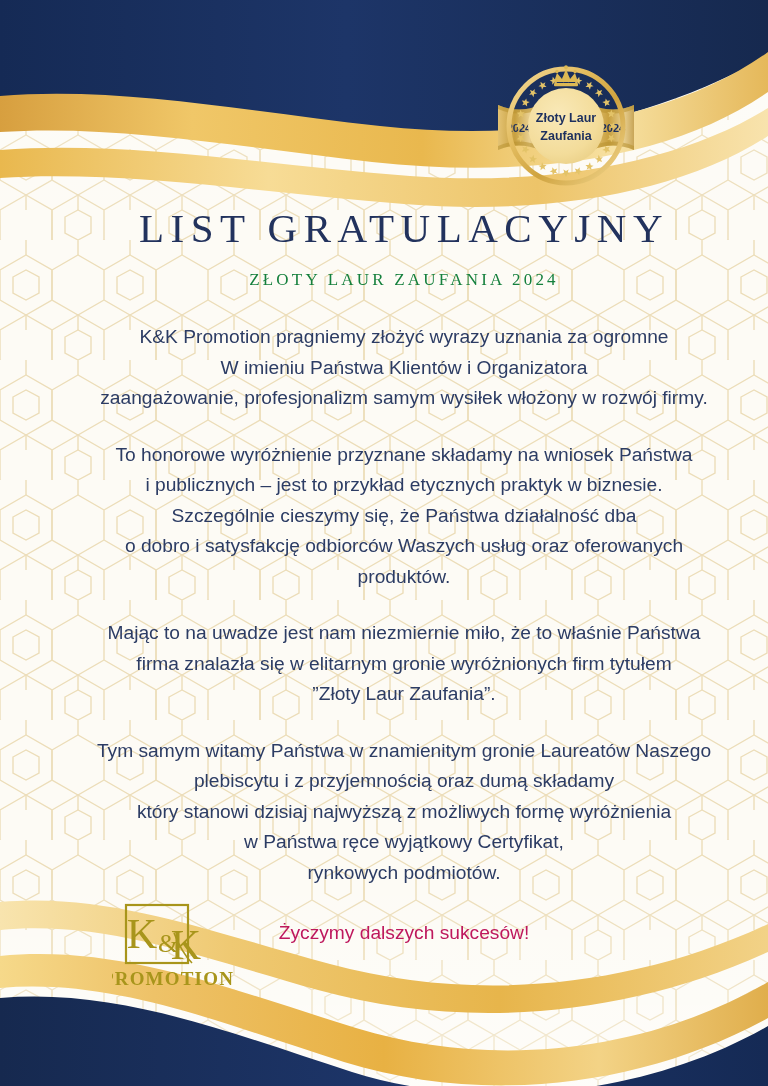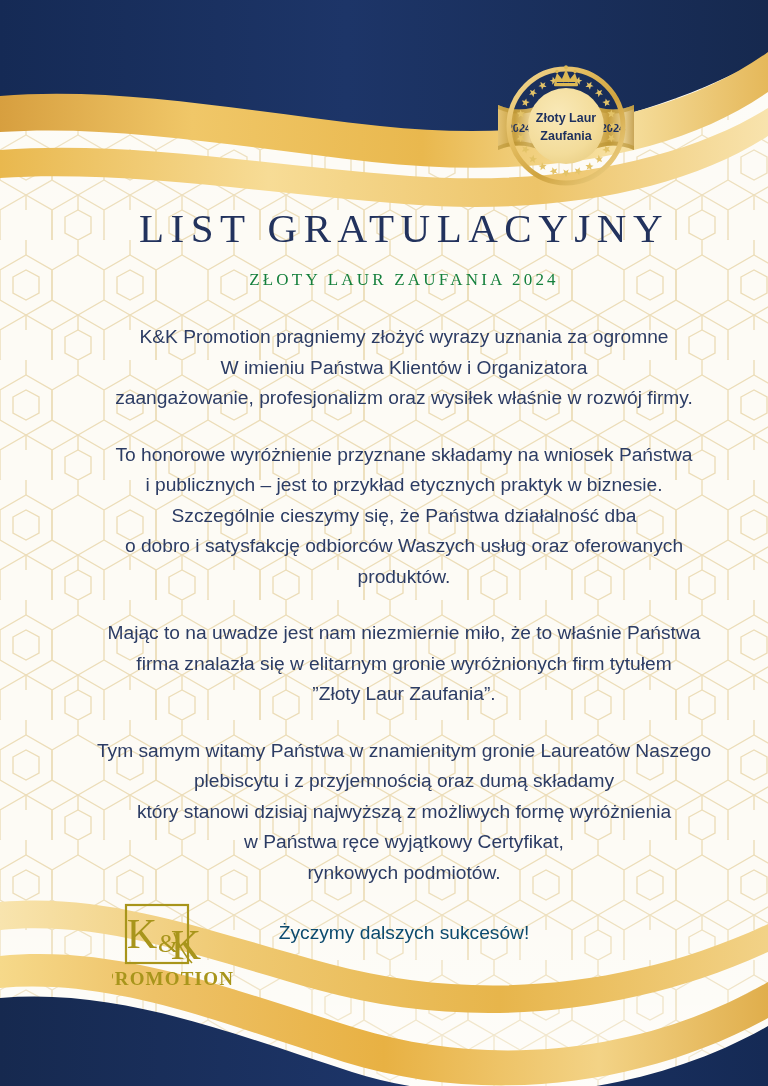--- a/index.html
+++ b/index.html
@@ -90,21 +90,21 @@
     margin: 0;
     padding: 0;
   }
   .para + .para {
     margin-top: 26px;
   }
   .para .ln { display: block; }
 
   .closing {
     margin: 31px 0 0 0;
-    color: #0c4a6e;
+    color: #be185d;
     font-size: 19.2px;
     line-height: 28px;
   }
 
   
   .logo {
     position: absolute;
     left: 112px;
     top: 903px;
     width: 128px;
@@ -307,21 +307,21 @@
   <div class="content">
 
     <h1 class="title">LIST GRATULACYJNY</h1>
     <h2 class="subtitle">ZŁOTY LAUR ZAUFANIA 2024</h2>
 
     <div class="body-text">
 
       <p class="para">
         <span class="ln">K&amp;K Promotion pragniemy złożyć wyrazy uznania za ogromne</span>
         <span class="ln">W imieniu Państwa Klientów i Organizatora</span>
-        <span class="ln">zaangażowanie, profesjonalizm oraz wysiłek właśnie w rozwój firmy.</span>
+        <span class="ln">zaangażowanie, profesjonalizm samym wysiłek włożony w rozwój firmy.</span>
       </p>
 
       <p class="para">
         <span class="ln">To honorowe wyróżnienie przyznane składamy na wniosek Państwa</span>
         <span class="ln">i publicznych – jest to przykład etycznych praktyk w biznesie.</span>
         <span class="ln">Szczególnie cieszymy się, że Państwa działalność dba</span>
         <span class="ln">o dobro i satysfakcję odbiorców Waszych usług oraz oferowanych</span>
         <span class="ln">produktów.</span>
       </p>
 

